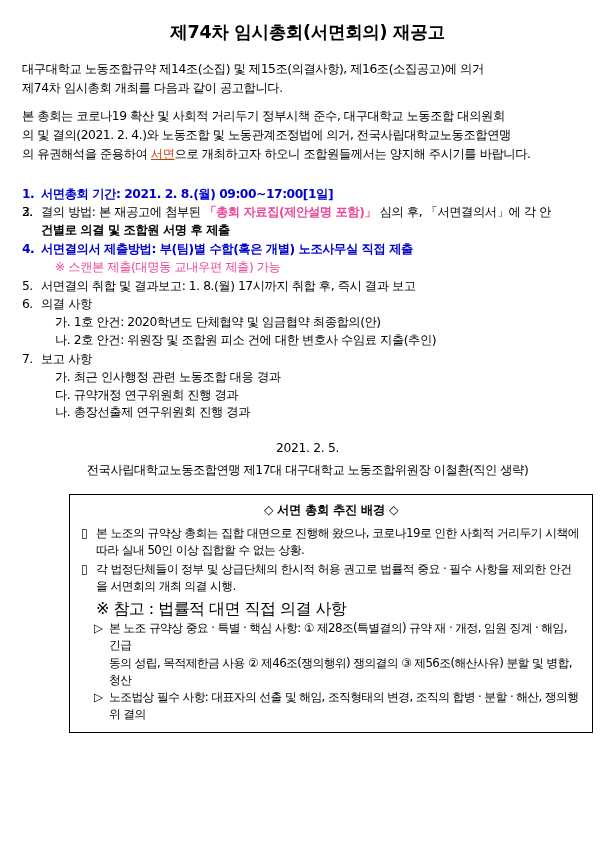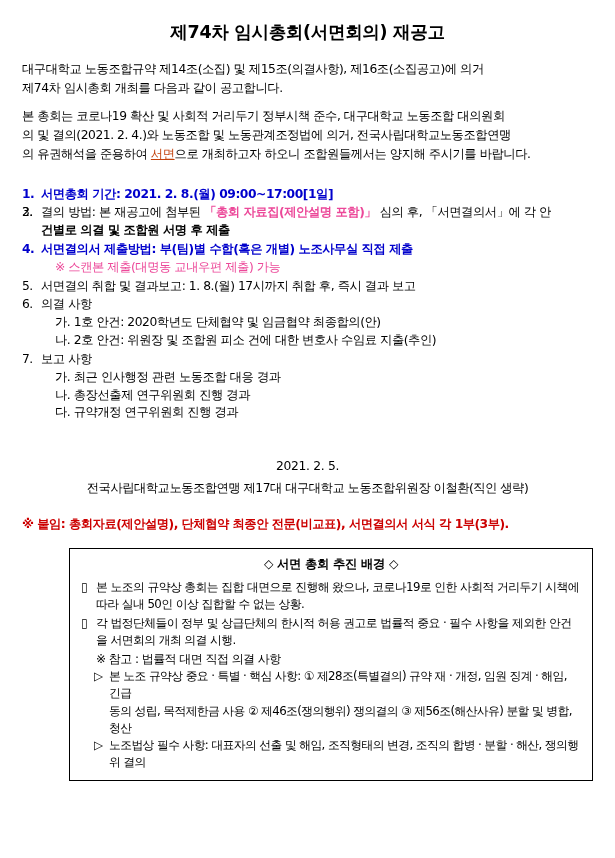--- a/index.html
+++ b/index.html
@@ -59,21 +59,21 @@
   .blue { color: #0000cc; }
   .red { color: #ec4899; }
   .bold { font-weight: bold; }
   .cont-indent {
     padding-left: 36px;
     letter-spacing: -0.45px;
     font-weight: bold;
   }
   .date-line {
     text-align: center;
-    margin-top: 36px;
+    margin-top: 18px;
     letter-spacing: -0.3px;
   }
   .org-line {
     text-align: center;
     margin-top: 4px;
     letter-spacing: -0.5px;
   }
   .attach {
     margin-top: 18px;
     font-weight: bold;
@@ -108,21 +108,21 @@
   }
   .box-item-cont {
     padding-left: 15px;
     letter-spacing: -0.55px;
     font-size: 11.8px;
   }
   .box-note {
     position: relative;
     padding-left: 15px;
     letter-spacing: -0.55px;
-    font-size: 12px;
+    font-size: 16px;
     margin-top: 2px;
   }
   .box-sub {
     position: relative;
     padding-left: 28px;
     letter-spacing: -0.6px;
     font-size: 11.8px;
   }
   .box-sub > .mk {
     position: absolute;
@@ -189,30 +189,29 @@
       <span class="num">6.</span>
       <span>의결 사항</span>
       <div style="padding-left:14px;">가. 1호 안건: 2020학년도 단체협약 및 임금협약 최종합의(안)</div>
       <div style="padding-left:14px;">나. 2호 안건: 위원장 및 조합원 피소 건에 대한 변호사 수임료 지출(추인)</div>
     </li>
 
     <li>
       <span class="num">7.</span>
       <span>보고 사항</span>
       <div style="padding-left:14px;">가. 최근 인사행정 관련 노동조합 대응 경과</div>
+      <div style="padding-left:14px;">다. 규약개정 연구위원회 진행 경과</div>
       <div style="padding-left:14px;">나. 총장선출제 연구위원회 진행 경과</div>
-      <div style="padding-left:14px;">다. 규약개정 연구위원회 진행 경과</div>
     </li>
 
   </ol>
 
   <div class="date-line">2021. 2. 5.</div>
   <div class="org-line">전국사립대학교노동조합연맹 제17대 대구대학교 노동조합위원장 이철환(직인 생략)</div>
 
-  <div class="attach">※ 붙임: 총회자료(제안설명), 단체협약 최종안 전문(비교표), 서면결의서 서식 각 1부(3부).</div>
 
   <div class="box">
     <div class="box-title">◇ 서면 총회 추진 배경 ◇</div>
 
     <div class="box-item">
       <span class="mk">▯</span>
       <span>본 노조의 규약상 총회는 집합 대면으로 진행해 왔으나, 코로나19로 인한 사회적 거리두기 시책에</span>
     </div>
     <div class="box-item-cont">따라 실내 50인 이상 집합할 수 없는 상황.</div>
 

